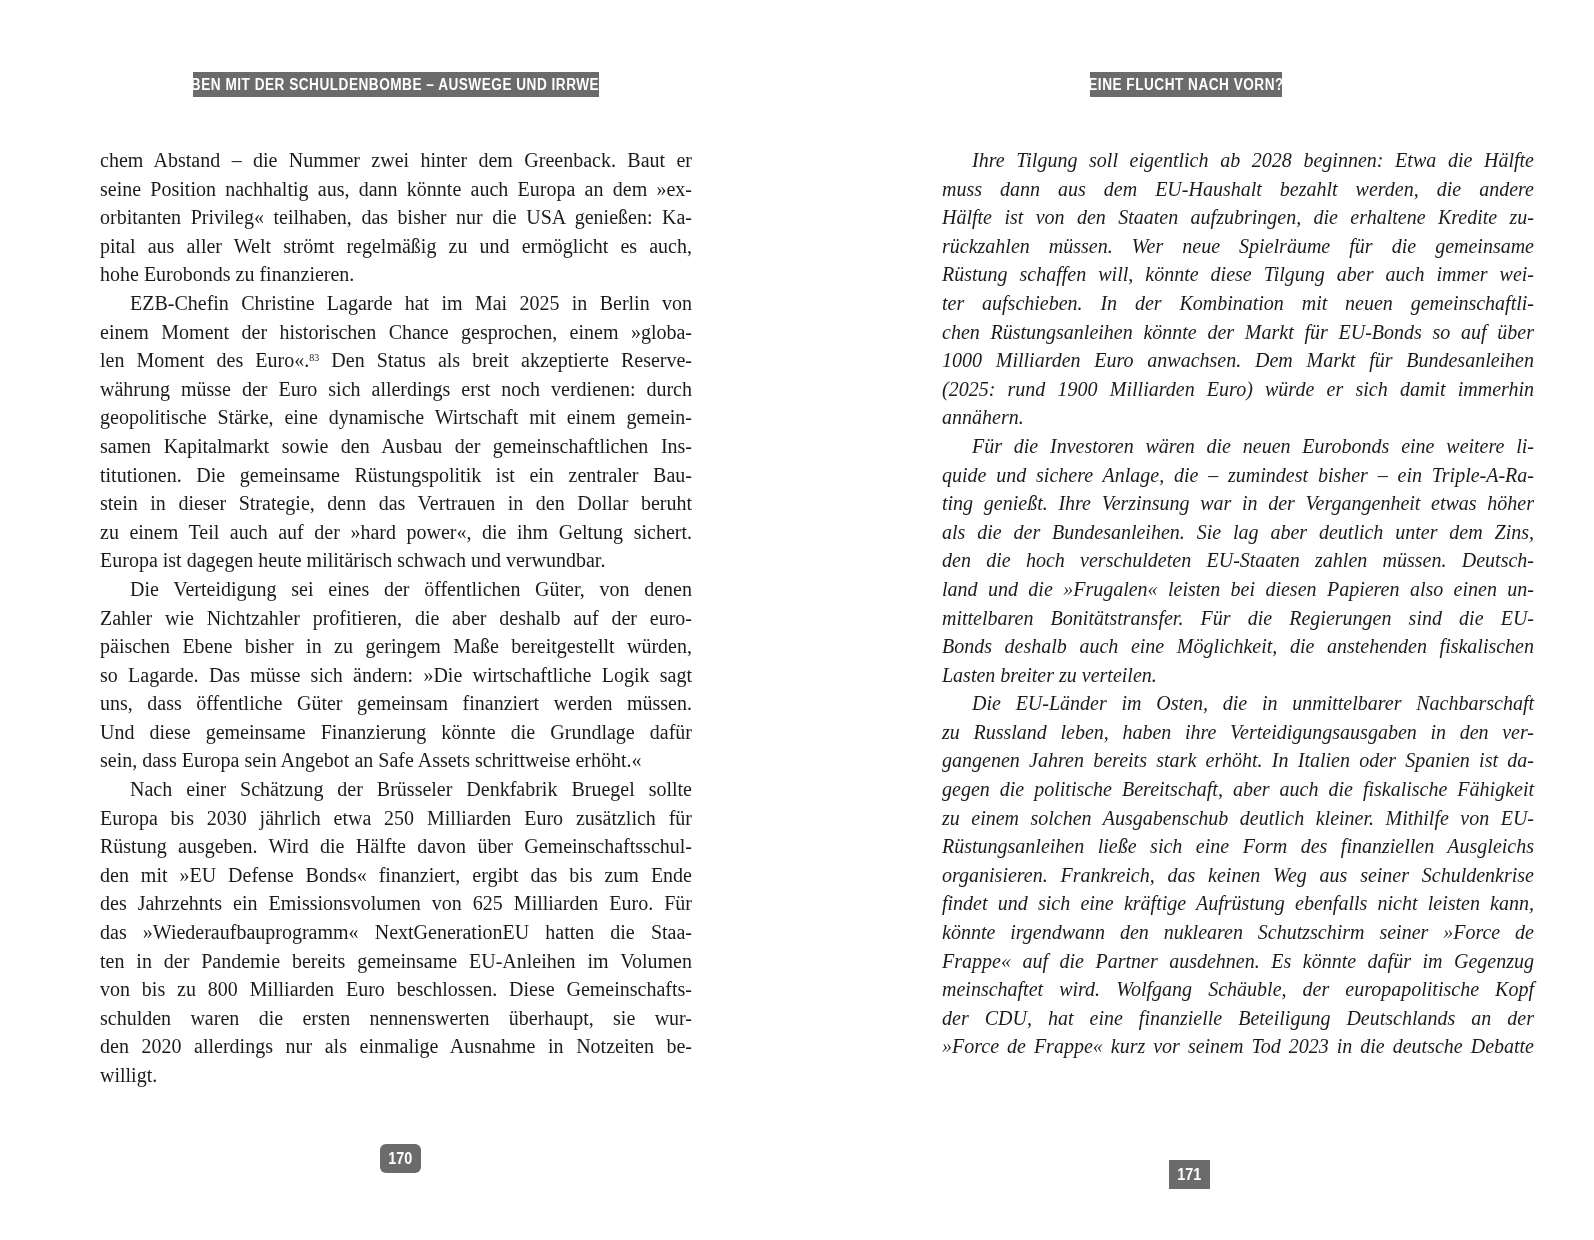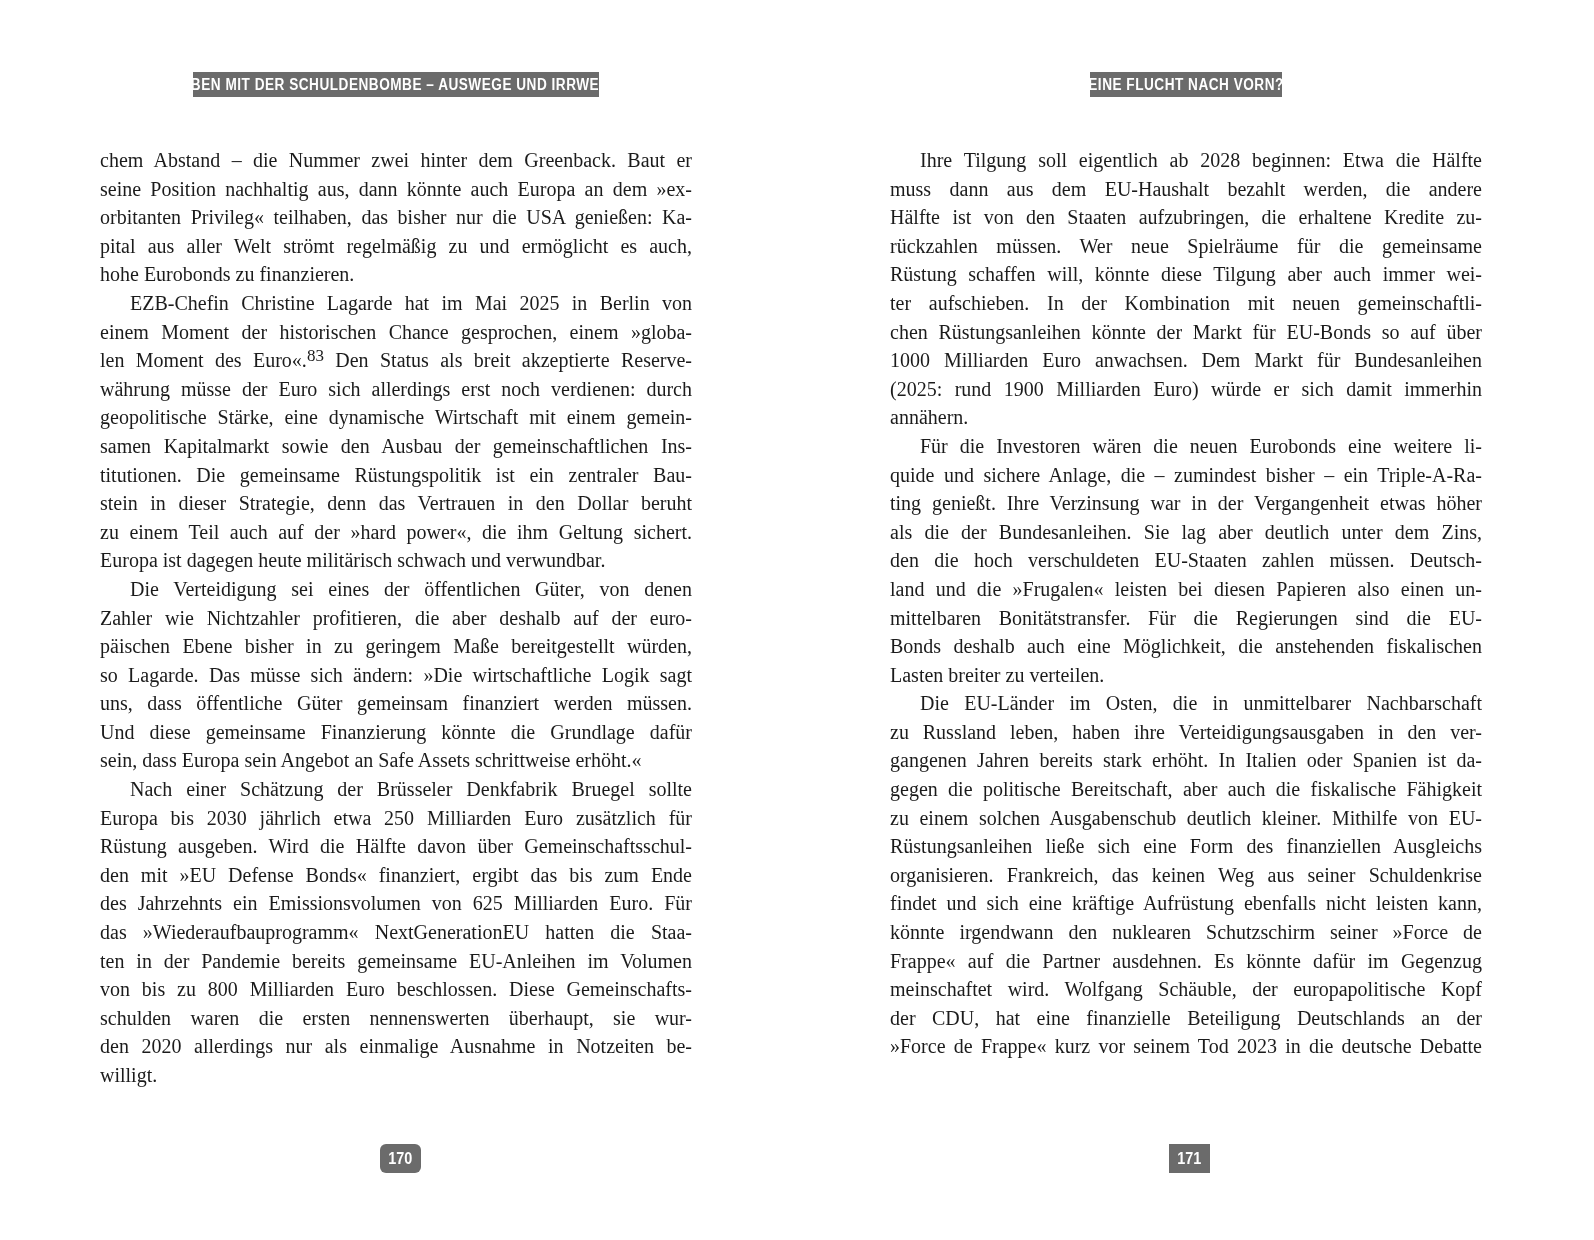--- a/index.html
+++ b/index.html
@@ -43,33 +43,33 @@
   #head-right { left: 1090px; width: 192px; }
 
   .text-block {
     position: absolute;
     top: 146px;
     width: 592px;
     font-size: 20px;
     line-height: 28.6px;
   }
   #text-left  { left: 100px; }
-  #text-right { left: 890px; }
+  #text-right { left: 942px; font-style: italic; }
 
   .line {
     height: 28.6px;
     text-align: justify;
     text-align-last: justify;
     overflow: visible;
   }
   .line.indent   { text-indent: 30px; }
   .line.para-end { text-align-last: left; }
 
   sup.fnref {
-    font-size: 17px;
+    font-size: 10px;
     line-height: 0;
     vertical-align: 6px;
   }
 
   .folio {
     position: absolute;
     top: 1144px;
     width: 41px;
     height: 29px;
     background: var(--header-bg);
@@ -79,21 +79,21 @@
   }
   .folio .folio-label {
     color: var(--header-fg);
     font-family: "Liberation Sans", sans-serif;
     font-weight: 700;
     font-size: 16px;
     transform: scaleX(0.9);
     transform-origin: center;
   }
   #folio-left  { left: 380px; border-radius: 6px; }
-  #folio-right { left: 1169px; }
+  #folio-right { left: 1169px; margin-top: 16px; }
 </style>
 </head>
 <body>
 
 <div class="spread">
 
   <div class="running-head" id="head-left">
     <span class="head-label">LEBEN MIT DER SCHULDENBOMBE – AUSWEGE UND IRRWEGE</span>
   </div>
 

